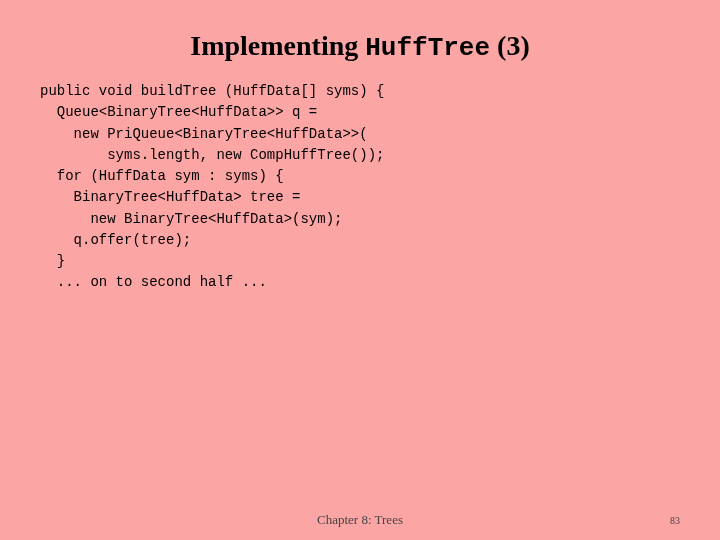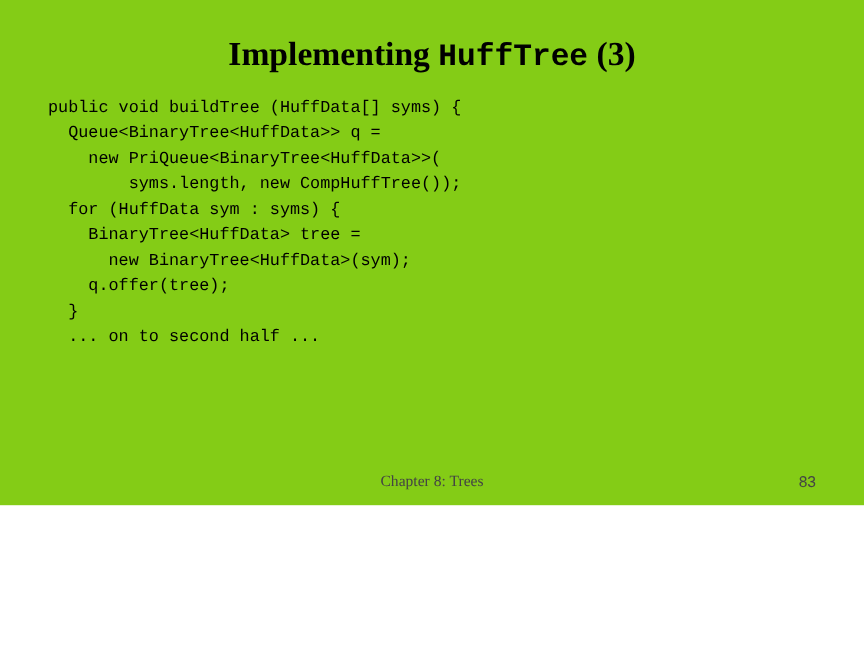--- a/index.html
+++ b/index.html
@@ -12,22 +12,22 @@
       width: 720px;
       height: 540px;
       background: #ffffff;
       font-family: serif;
       overflow: hidden;
       position: relative;
     }
 
     .slide-container {
       width: 720px;
-      height: 421px;
-      background: #84cc16;
+      height: 540px;
+      background: #fca5a5;
       position: relative;
       padding: 30px 40px 40px 40px;
     }
 
     .title {
       text-align: center;
       margin-bottom: 18px;
       font-size: 28px;
       font-weight: bold;
       font-family: serif;
@@ -61,22 +61,22 @@
     .footer-chapter {
       font-family: serif;
       font-size: 13px;
       color: #444;
       position: absolute;
       left: 50%;
       transform: translateX(-50%);
     }
 
     .footer-page {
-      font-family: Liberation Sans, sans-serif;
-      font-size: 13px;
+      font-family: Liberation Serif, serif;
+      font-size: 10px;
       color: #444;
       position: absolute;
       right: 40px;
     }
   </style>
 </head>
 <body>
 
 <div class="slide-container">
 

